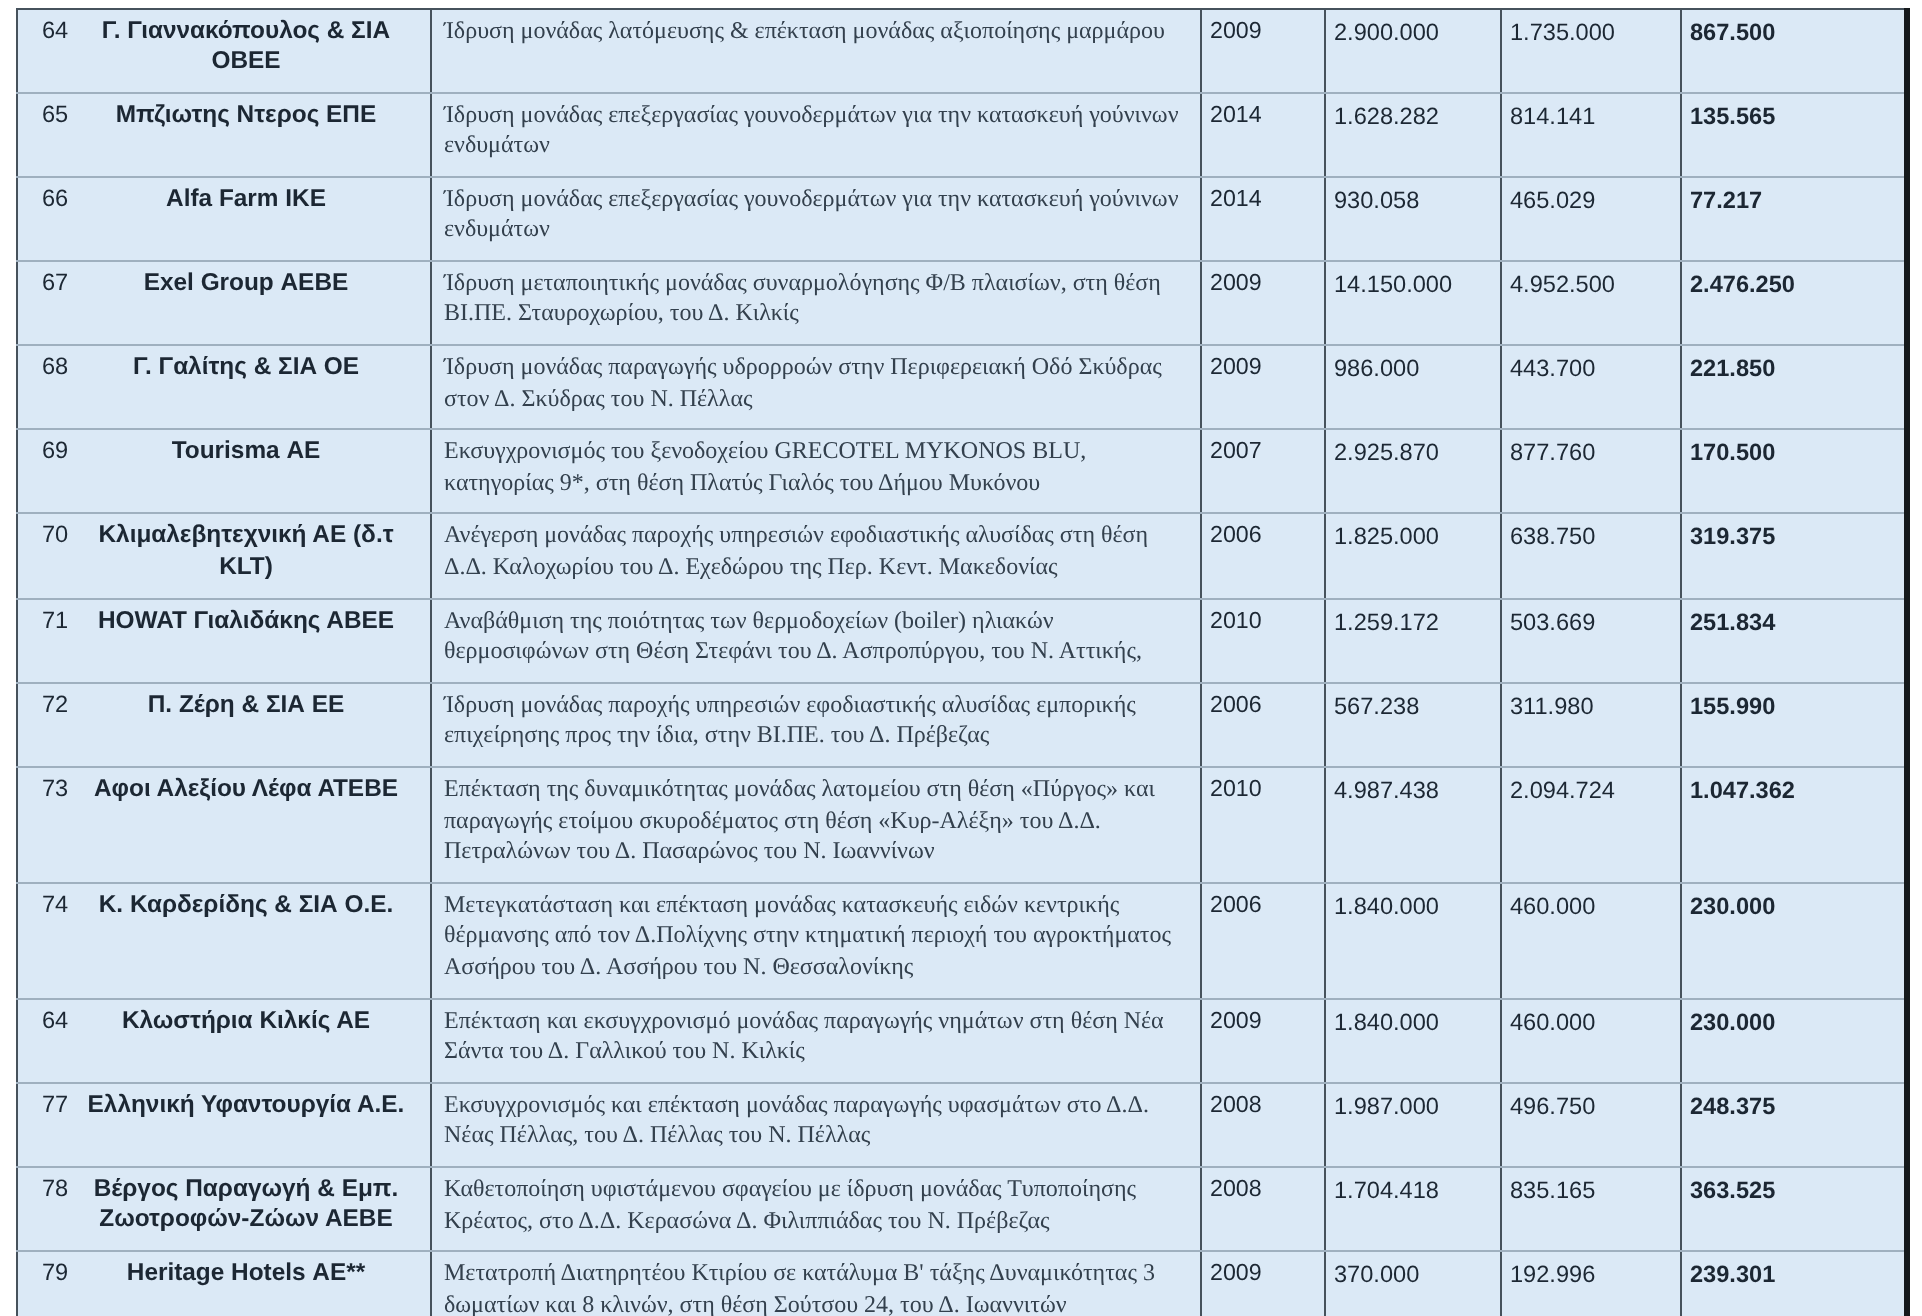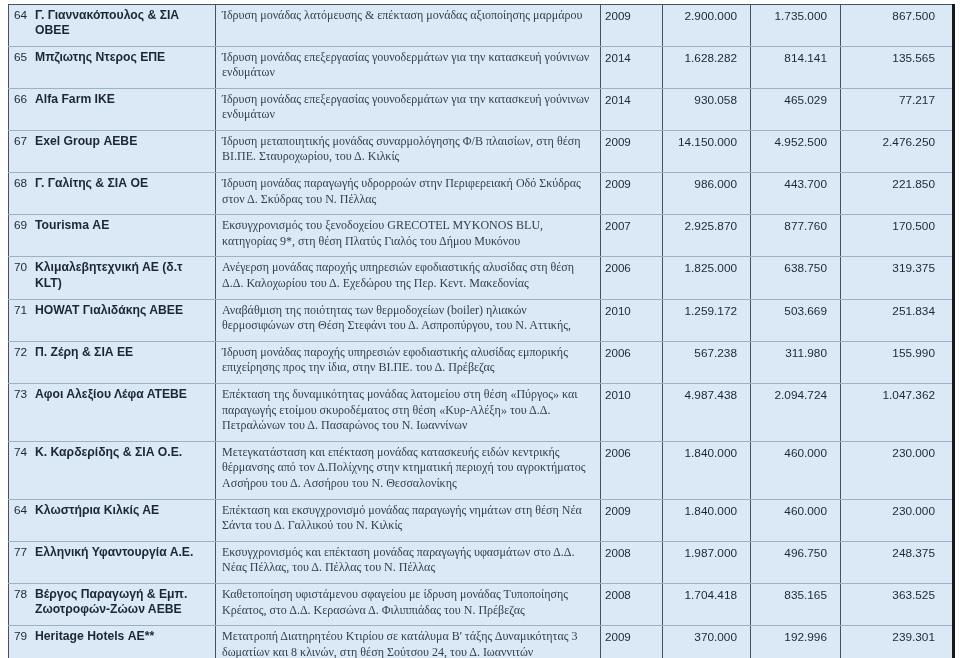--- a/index.html
+++ b/index.html
@@ -5,29 +5,29 @@
   html,body{margin:0;padding:0;background:#ffffff;}
   body{width:961px;height:658px;font-family:"Liberation Sans",sans-serif;overflow:hidden;}
   .page{position:relative;width:961px;height:658px;}
   .table-wrap{position:absolute;top:4px;left:8px;}
   table{border-collapse:collapse;table-layout:fixed;width:945px;
         border-top:1px solid #46525c;border-left:1px solid #46525c;
         border-right:3px solid #15191c;border-bottom:3px solid #15191c;}
   td{background:var(--row-bg,#dbe9f6);border-bottom:1px solid #9fb0bf;
      vertical-align:top;padding:3px 4px 7px;color:#1c2733;}
   td+td{border-left:1px solid #46525c;}
-  .cell-company{padding-left:5px;}
+  .cell-company{padding-left:5px;text-align:center;}
   .rownum{display:inline-block;width:21px;font-size:11.8px;vertical-align:top;line-height:1.3;}
   .cname{display:inline-block;width:calc(100% - 27px);vertical-align:top;
          font-weight:bold;font-size:12.2px;line-height:1.25;}
   .cname .csuffix{font-weight:normal;}
   .cell-desc{font-size:12px;line-height:1.3;color:#33404d;padding-left:6px;padding-right:8px;font-family:Liberation Serif, serif;}
   .cell-year{text-align:left;font-size:11.6px;padding-top:4px;}
-  .amt{text-align:right;font-size:11.8px;padding-right:13px;padding-top:4px;white-space:nowrap;margin-top:29px;}
-  .amt-bold{font-weight:normal;padding-right:17px;}
+  .amt{font-size:11.8px;padding-right:13px;padding-top:4px;white-space:nowrap;margin-top:29px;}
+  .amt-bold{font-weight:bold;padding-right:17px;}
 </style>
 </head>
 <body>
 
 <div class="page">
   <div class="table-wrap">
     <table>
       <colgroup>
         <col style="width:207px">
           <col style="width:385px">

